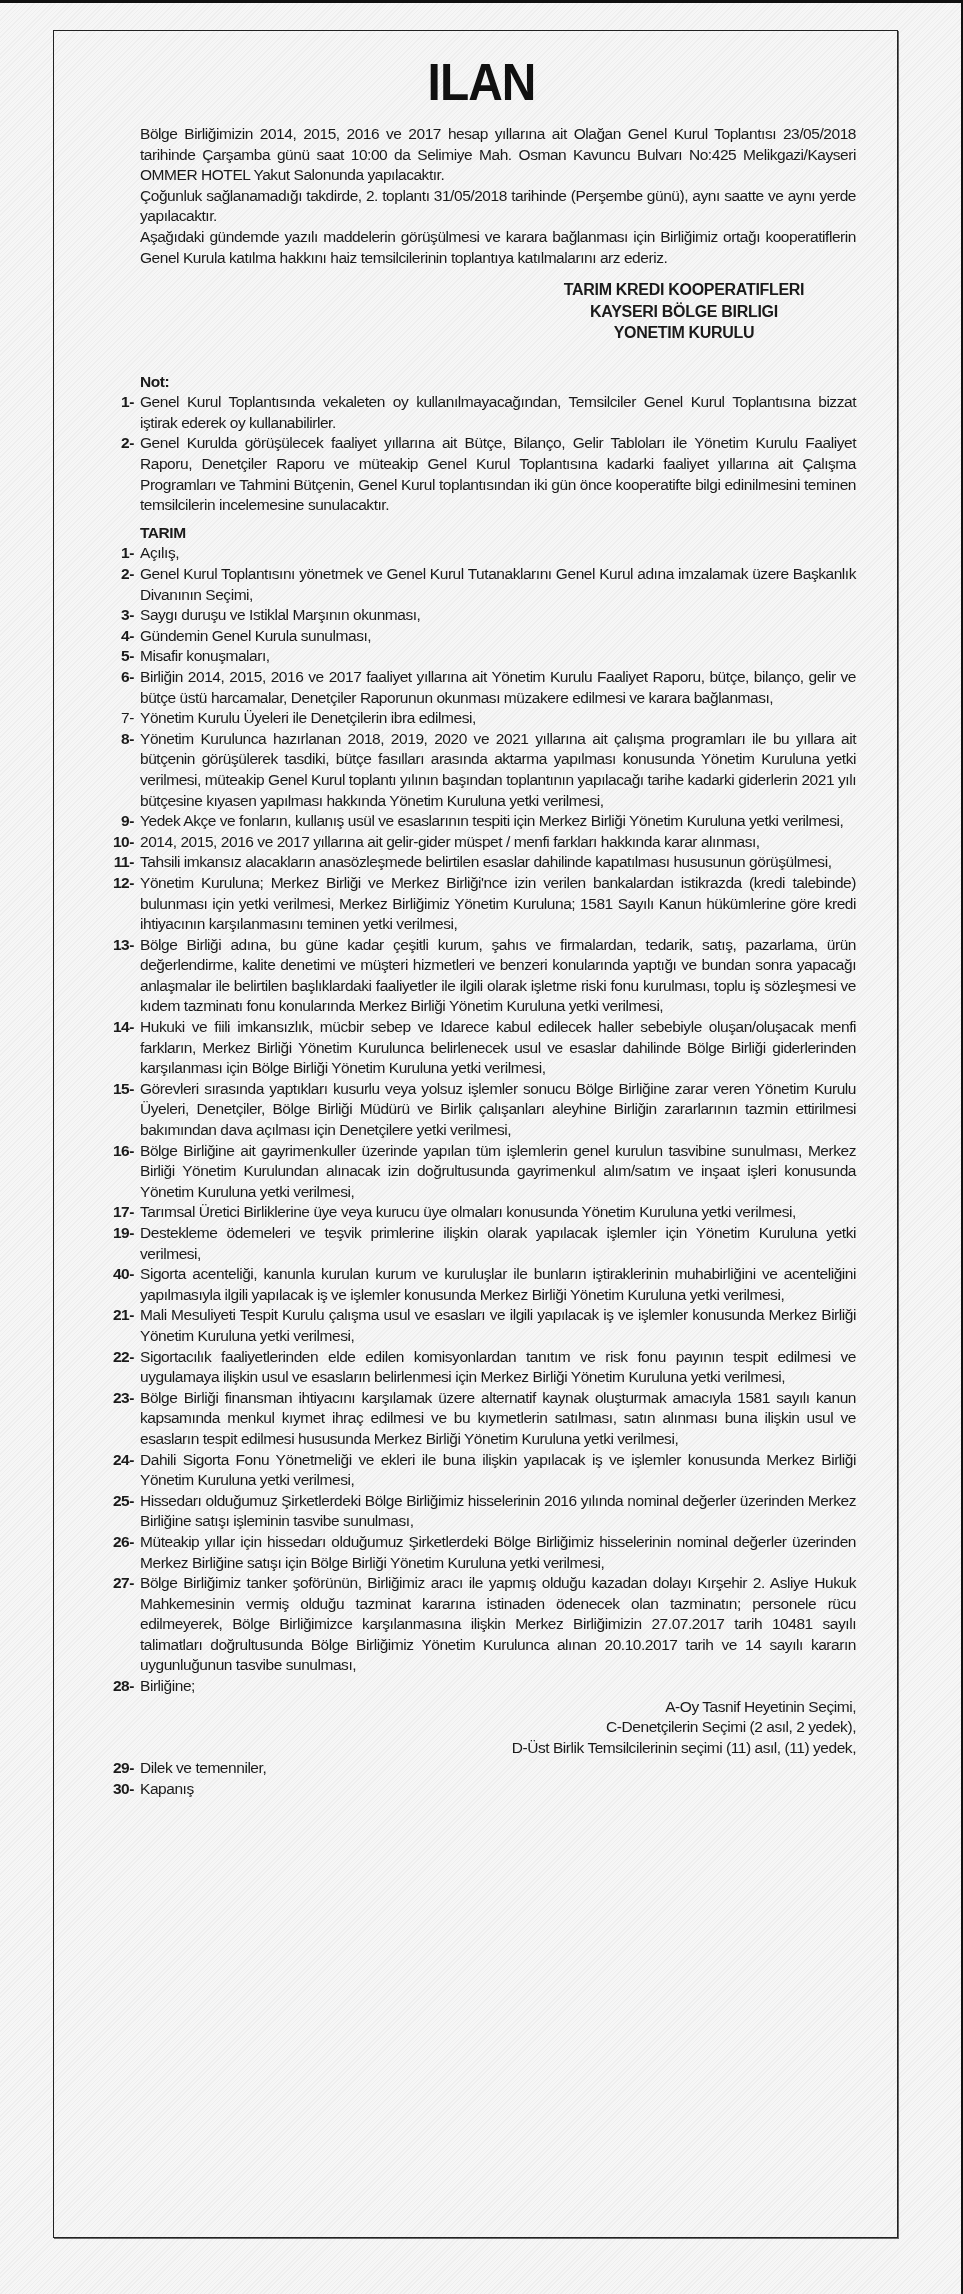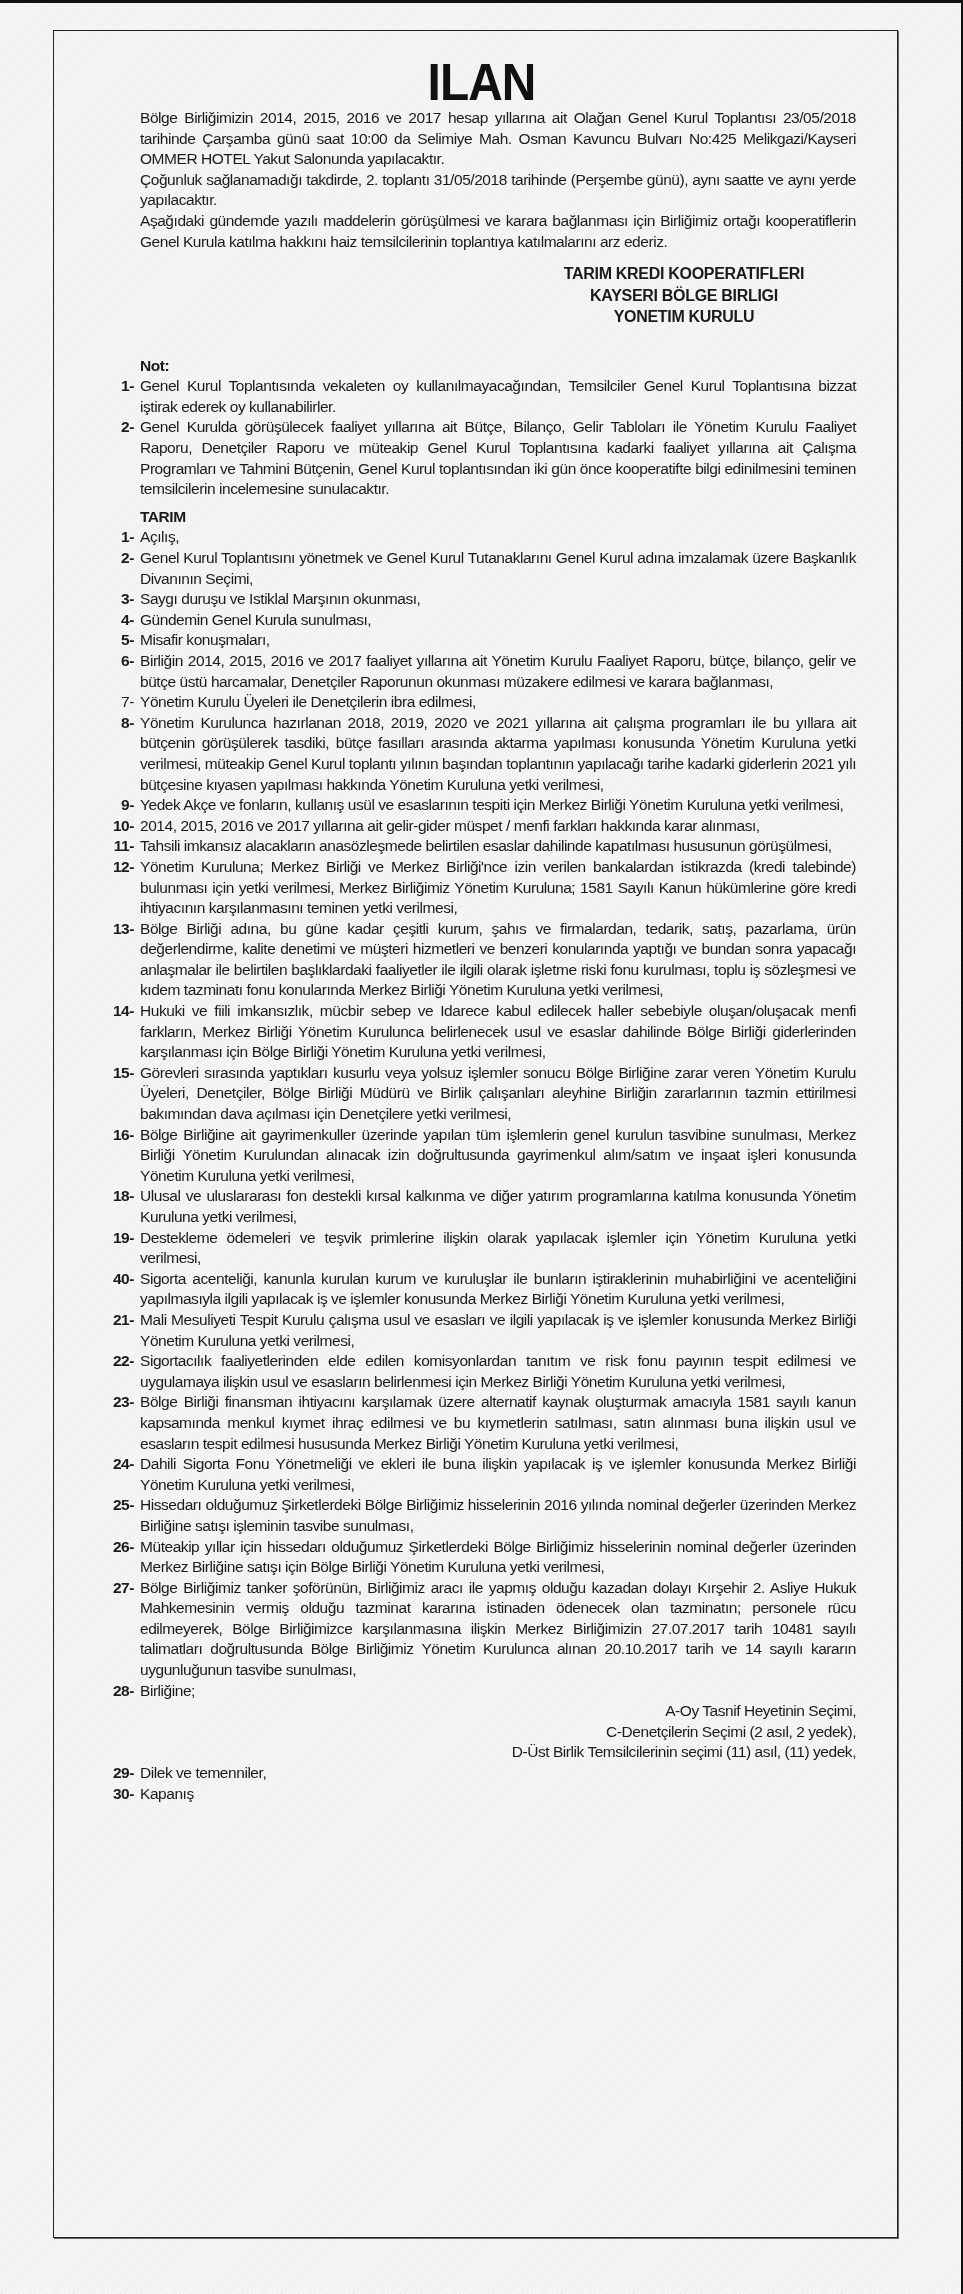--- a/index.html
+++ b/index.html
@@ -27,21 +27,21 @@
       left: 0; top: 52px; width: 963px;
       text-align: center;
       font-size: 52px;
       font-weight: bold;
       letter-spacing: -1px;
       transform: scaleX(0.92);
       color: #111;
     }
     .content {
       position: absolute;
-      left: 140px; top: 108px;
+      left: 140px; top: 124px;
       width: 716px;
       font-size: 15.5px;
       line-height: 20.6px;
       letter-spacing: -0.45px;
     }
     .para { text-align: justify; margin: 0; }
     .para::after { content: ""; }
     .signature {
       margin: 11px 0 0 0;
       padding-left: 300px;
@@ -108,21 +108,21 @@
       <li class="item"><span class="num light">7-</span><span>Yönetim Kurulu Üyeleri ile Denetçilerin ibra edilmesi,</span></li>
       <li class="item"><span class="num">8-</span><span>Yönetim Kurulunca hazırlanan 2018, 2019, 2020 ve 2021 yıllarına ait çalışma programları ile bu yıllara ait bütçenin görüşülerek tasdiki, bütçe fasılları arasında aktarma yapılması konusunda Yönetim Kuruluna yetki verilmesi, müteakip Genel Kurul toplantı yılının başından toplantının yapılacağı tarihe kadarki giderlerin 2021 yılı bütçesine kıyasen yapılması hakkında Yönetim Kuruluna yetki verilmesi,</span></li>
       <li class="item"><span class="num">9-</span><span>Yedek Akçe ve fonların, kullanış usül ve esaslarının tespiti için Merkez Birliği Yönetim Kuruluna yetki verilmesi,</span></li>
       <li class="item"><span class="num">10-</span><span>2014, 2015, 2016 ve 2017 yıllarına ait gelir-gider müspet / menfi farkları hakkında karar alınması,</span></li>
       <li class="item"><span class="num">11-</span><span>Tahsili imkansız alacakların anasözleşmede belirtilen esaslar dahilinde kapatılması hususunun görüşülmesi,</span></li>
       <li class="item"><span class="num">12-</span><span>Yönetim Kuruluna; Merkez Birliği ve Merkez Birliği'nce izin verilen bankalardan istikrazda (kredi talebinde) bulunması için yetki verilmesi, Merkez Birliğimiz Yönetim Kuruluna; 1581 Sayılı Kanun hükümlerine göre kredi ihtiyacının karşılanmasını teminen yetki verilmesi,</span></li>
       <li class="item"><span class="num">13-</span><span>Bölge Birliği adına, bu güne kadar çeşitli kurum, şahıs ve firmalardan, tedarik, satış, pazarlama, ürün değerlendirme, kalite denetimi ve müşteri hizmetleri ve benzeri konularında yaptığı ve bundan sonra yapacağı anlaşmalar ile belirtilen başlıklardaki faaliyetler ile ilgili olarak işletme riski fonu kurulması, toplu iş sözleşmesi ve kıdem tazminatı fonu konularında Merkez Birliği Yönetim Kuruluna yetki verilmesi,</span></li>
       <li class="item"><span class="num">14-</span><span>Hukuki ve fiili imkansızlık, mücbir sebep ve Idarece kabul edilecek haller sebebiyle oluşan/oluşacak menfi farkların, Merkez Birliği Yönetim Kurulunca belirlenecek usul ve esaslar dahilinde Bölge Birliği giderlerinden karşılanması için Bölge Birliği Yönetim Kuruluna yetki verilmesi,</span></li>
       <li class="item"><span class="num">15-</span><span>Görevleri sırasında yaptıkları kusurlu veya yolsuz işlemler sonucu Bölge Birliğine zarar veren Yönetim Kurulu Üyeleri, Denetçiler, Bölge Birliği Müdürü ve Birlik çalışanları aleyhine Birliğin zararlarının tazmin ettirilmesi bakımından dava açılması için Denetçilere yetki verilmesi,</span></li>
       <li class="item"><span class="num">16-</span><span>Bölge Birliğine ait gayrimenkuller üzerinde yapılan tüm işlemlerin genel kurulun tasvibine sunulması, Merkez Birliği Yönetim Kurulundan alınacak izin doğrultusunda gayrimenkul alım/satım ve inşaat işleri konusunda Yönetim Kuruluna yetki verilmesi,</span></li>
-      <li class="item"><span class="num">18-</span><span>Ulusal ve uluslararası fon destekli kırsal kalkınma ve diğer yatırım programlarına katılma konusunda Yönetim Kuruluna yetki verilmesi,</span></li>
+      <li class="item"><span class="num">17-</span><span>Tarımsal Üretici Birliklerine üye veya kurucu üye olmaları konusunda Yönetim Kuruluna yetki verilmesi,</span></li>
       <li class="item"><span class="num">19-</span><span>Destekleme ödemeleri ve teşvik primlerine ilişkin olarak yapılacak işlemler için Yönetim Kuruluna yetki verilmesi,</span></li>
       <li class="item"><span class="num">40-</span><span>Sigorta acenteliği,  kanunla kurulan kurum ve kuruluşlar ile bunların iştiraklerinin muhabirliğini ve acenteliğini yapılmasıyla ilgili yapılacak iş ve işlemler konusunda Merkez Birliği Yönetim Kuruluna yetki verilmesi,</span></li>
       <li class="item"><span class="num">21-</span><span>Mali Mesuliyeti Tespit Kurulu çalışma usul ve esasları ve ilgili yapılacak iş ve işlemler konusunda Merkez Birliği Yönetim Kuruluna yetki verilmesi,</span></li>
       <li class="item"><span class="num">22-</span><span>Sigortacılık faaliyetlerinden elde edilen komisyonlardan tanıtım ve risk fonu payının tespit edilmesi ve uygulamaya ilişkin usul ve esasların belirlenmesi için Merkez Birliği Yönetim Kuruluna yetki verilmesi,</span></li>
       <li class="item"><span class="num">23-</span><span>Bölge Birliği finansman ihtiyacını karşılamak üzere alternatif kaynak oluşturmak amacıyla 1581 sayılı kanun kapsamında menkul kıymet ihraç edilmesi ve bu kıymetlerin satılması, satın alınması buna ilişkin usul ve esasların tespit edilmesi hususunda Merkez Birliği Yönetim Kuruluna yetki verilmesi,</span></li>
       <li class="item"><span class="num">24-</span><span>Dahili Sigorta Fonu Yönetmeliği ve ekleri ile buna ilişkin yapılacak iş ve işlemler konusunda Merkez Birliği Yönetim Kuruluna yetki verilmesi,</span></li>
       <li class="item"><span class="num">25-</span><span>Hissedarı olduğumuz Şirketlerdeki Bölge Birliğimiz hisselerinin 2016 yılında nominal değerler üzerinden Merkez Birliğine satışı işleminin tasvibe sunulması,</span></li>
       <li class="item"><span class="num">26-</span><span>Müteakip yıllar için hissedarı olduğumuz Şirketlerdeki Bölge Birliğimiz hisselerinin nominal değerler üzerinden Merkez Birliğine satışı için Bölge Birliği Yönetim Kuruluna yetki verilmesi,</span></li>
       <li class="item"><span class="num">27-</span><span>Bölge Birliğimiz tanker şoförünün, Birliğimiz aracı ile yapmış olduğu kazadan dolayı Kırşehir 2. Asliye Hukuk Mahkemesinin vermiş olduğu tazminat kararına istinaden ödenecek olan tazminatın; personele rücu edilmeyerek, Bölge Birliğimizce karşılanmasına ilişkin Merkez Birliğimizin 27.07.2017 tarih 10481 sayılı talimatları doğrultusunda Bölge Birliğimiz Yönetim Kurulunca alınan 20.10.2017 tarih ve 14 sayılı kararın uygunluğunun tasvibe sunulması,</span></li>
       <li class="item"><span class="num">28-</span><span>Birliğine;</span><span class="sub">A-Oy Tasnif Heyetinin Seçimi,</span><span class="sub">C-Denetçilerin Seçimi (2 asıl, 2 yedek),</span><span class="sub">D-Üst Birlik Temsilcilerinin seçimi (11) asıl, (11) yedek,</span></li>

